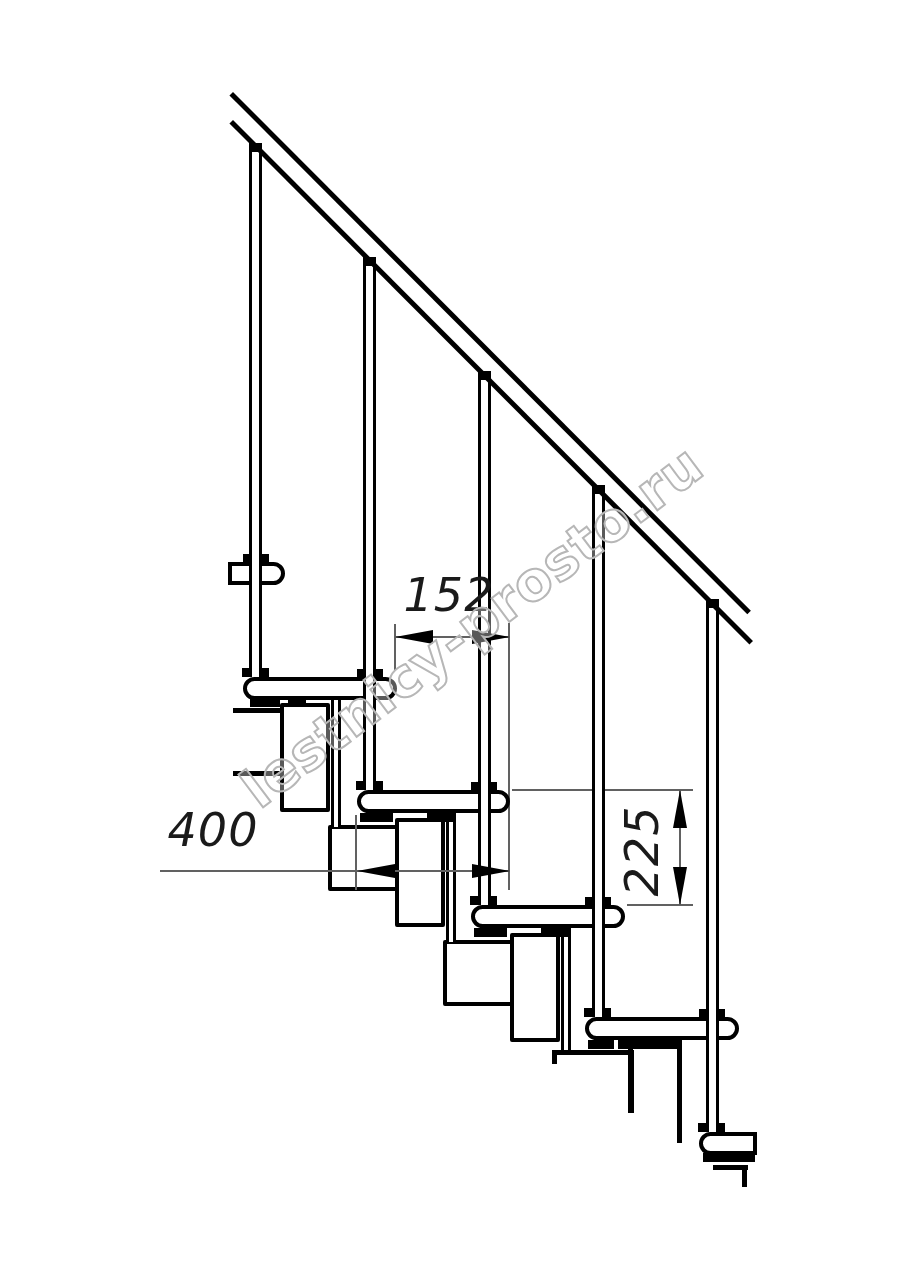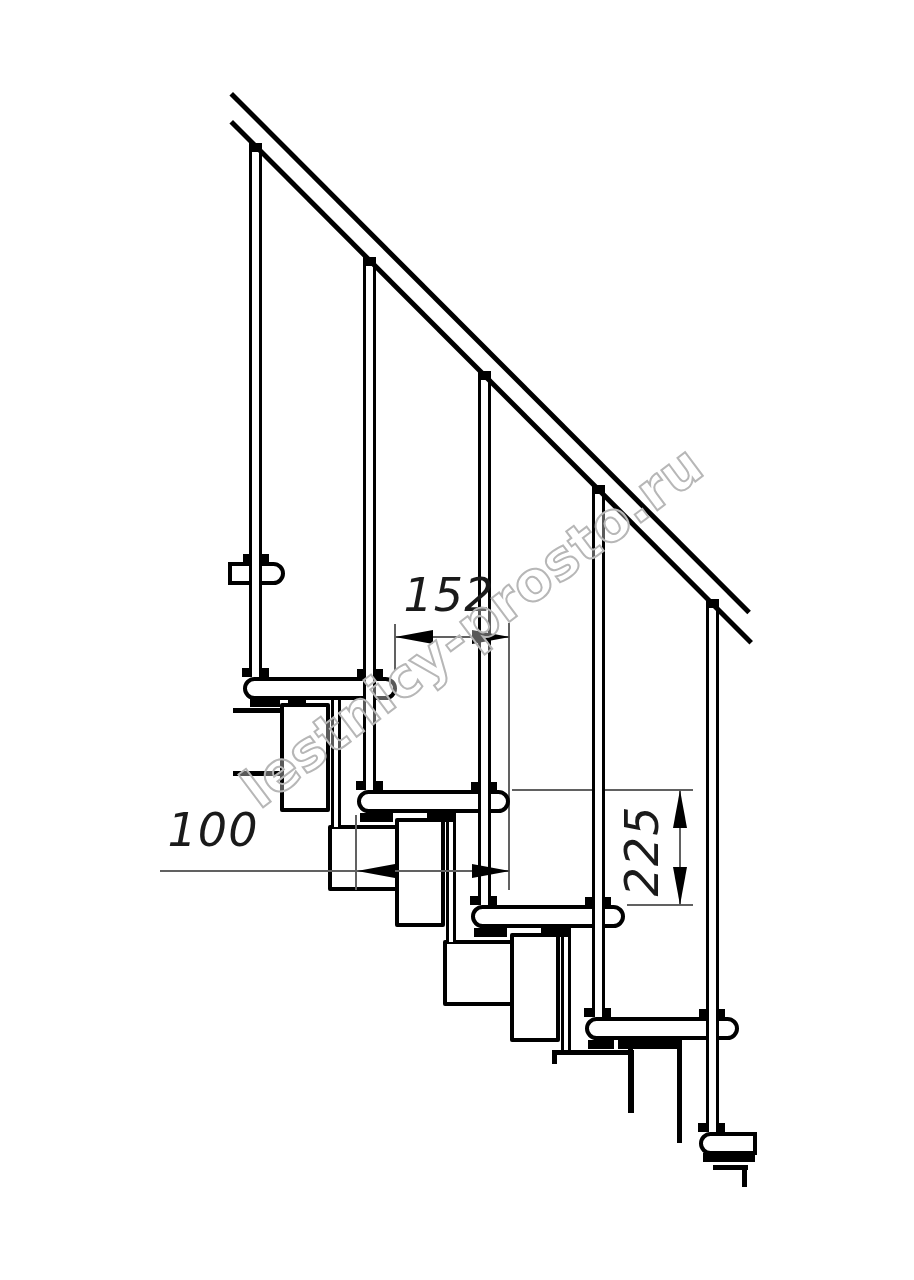--- a/index.html
+++ b/index.html
@@ -121,18 +121,18 @@
       <div class="shp tri-left" style="left: 395px; top: 630px;"></div>
       <div class="shp tri-right" style="left: 472px; top: 630px;"></div>
       <div class="shp tri-left" style="left: 357px; top: 864px;"></div>
       <div class="shp tri-right" style="left: 472px; top: 864px;"></div>
       <div class="shp tri-up" style="left: 673px; top: 790px;"></div>
       <div class="shp tri-down" style="left: 673px; top: 867px;"></div>
     </div>
 
   <div class="dim-label" id="label-224">152</div>
 
-  <div class="dim-label" id="label-300">100</div>
+  <div class="dim-label" id="label-300">400</div>
 
   <div class="dim-label" id="label-225">225</div>
 
   <div id="watermark">lestnicy-prosto.ru</div>
 </div>
 
 </body></html>

